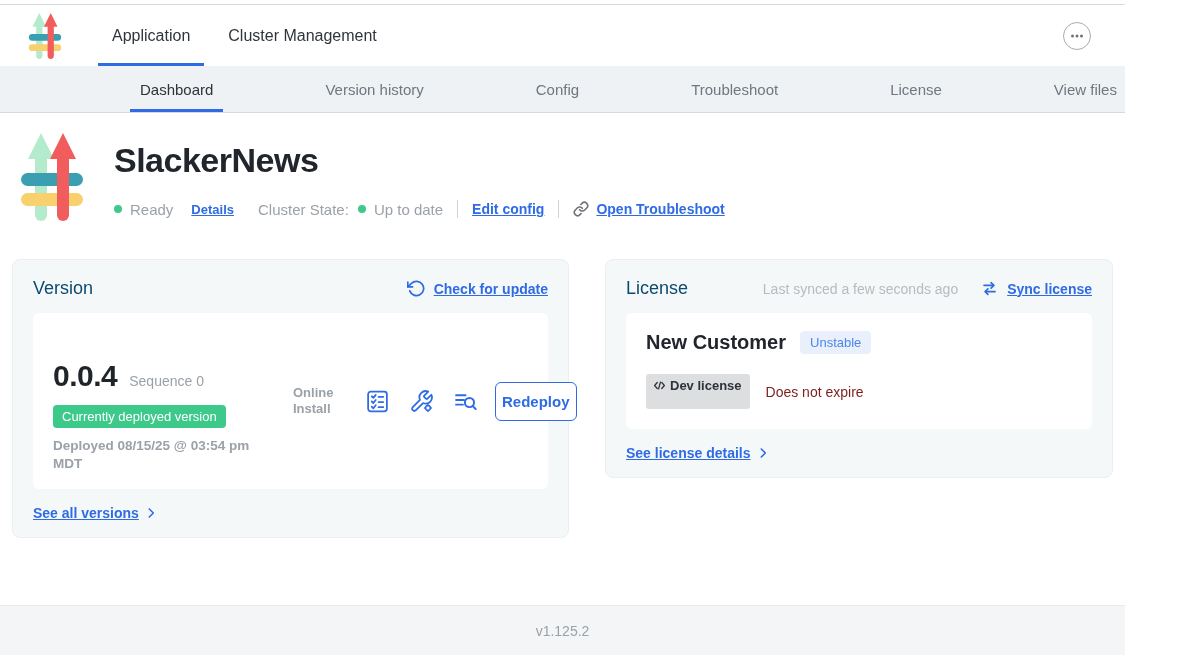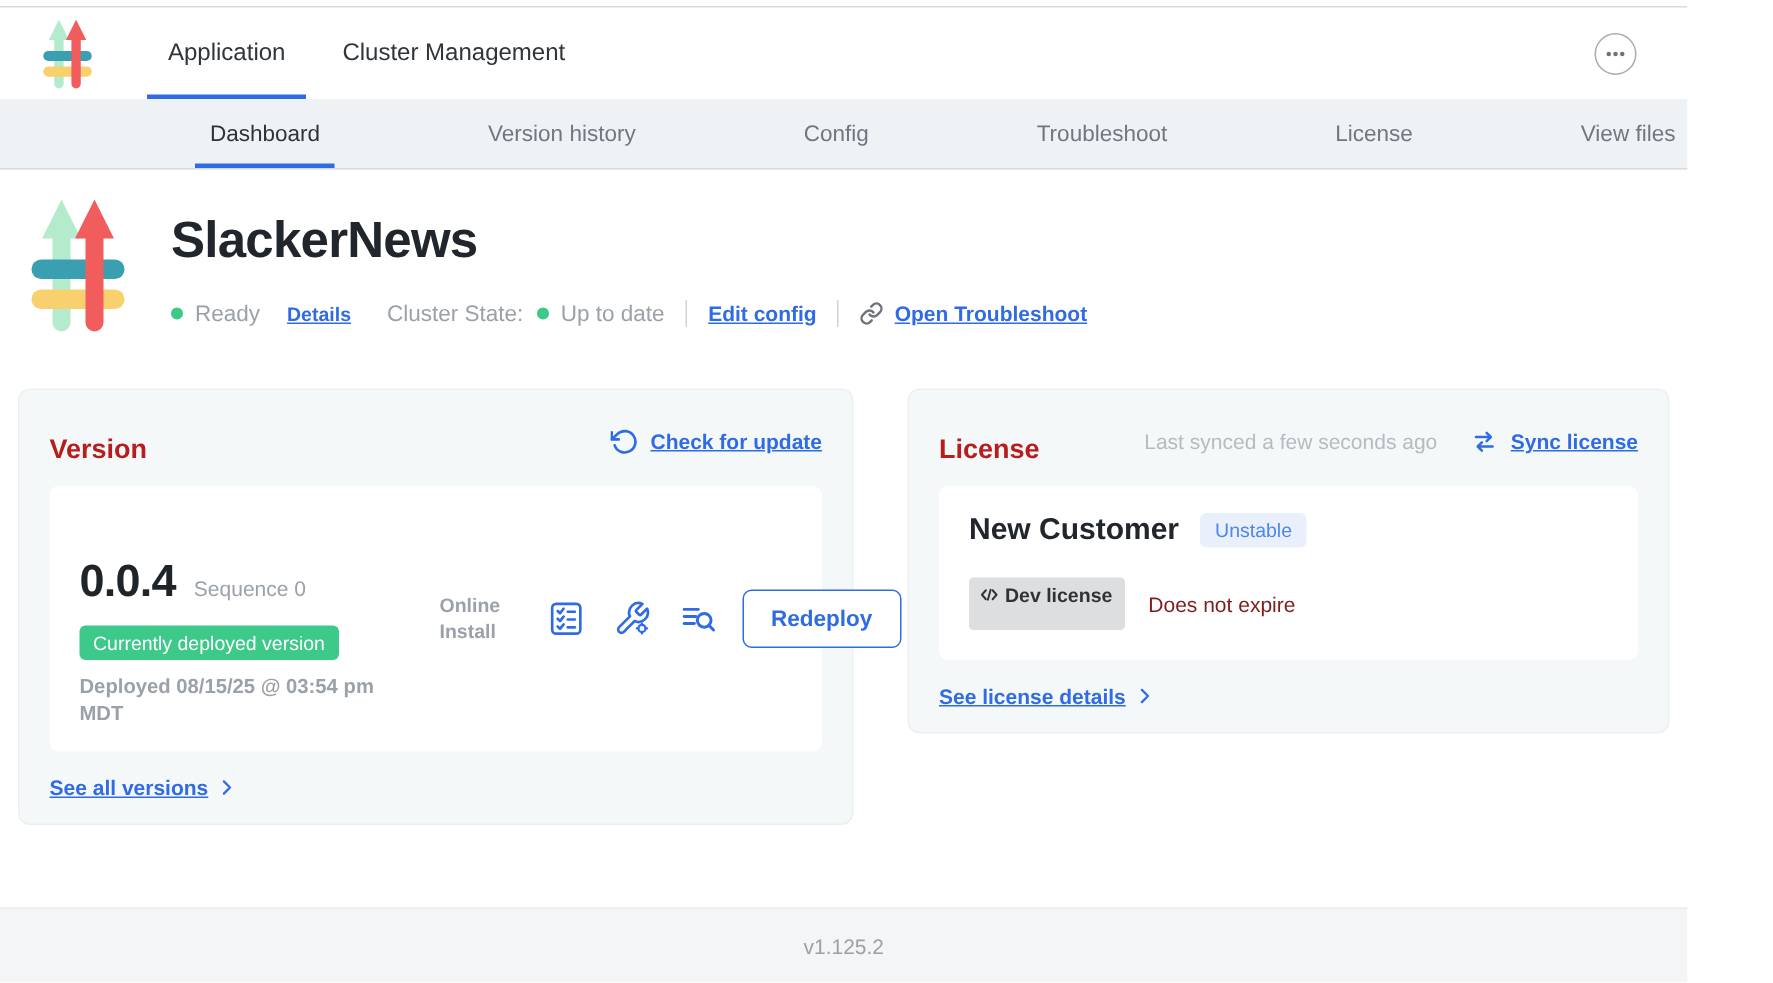--- a/index.html
+++ b/index.html
@@ -34,35 +34,35 @@
   .lnk-sm { font-size:13px; }
   .lnk-md { font-size:14px; }
   .vdiv { width:1px; height:18px; background:#cfd3d8; margin:0 14px; }
   .cluster-lbl { margin-right:9px; }
   .openapp { display:flex; align-items:center; gap:7px; }
 
   
   .cards { display:flex; gap:36px; margin:34px 12px 0; align-items:flex-start; }
   .card { width:557px; background:#f5f8f9; border:1px solid #eceff1; border-radius:8px; padding:18px 20px 16px; }
   .card-head { display:flex; align-items:center; }
-  .card-title { font-size:18px; font-weight:bold; color:#b91c1c;margin-top:11px; }
+  .card-title { font-size:18px; font-weight:normal; color:#0c4a6e; }
   .head-right { margin-left:auto; display:flex; align-items:center; gap:8px; }
   .inner-card { background:#fff; border-radius:6px; margin-top:14px; padding:16px 20px; }
 
   .ver-flex { display:flex; align-items:center; justify-content:space-between; }
   .ver-left { min-width:240px; }
   .ver-number-row { display:flex; align-items:baseline; }
   .ver-number { font-size:30px; font-weight:bold; color:#1f2429; letter-spacing:-0.5px; }
   .ver-seq { font-size:14px; color:#9ba1a8; margin-left:12px;margin-top:44px; }
   .deployed-badge { display:inline-block; margin-top:12px; background:#3cc98a; color:#fff; font-size:13px; padding:4px 9px; border-radius:4px; }
   .deployed-at { margin-top:9px; font-size:13.5px; color:#9ba1a8; max-width:228px; line-height:1.35; font-weight:bold; }
   .ver-right { display:flex; align-items:center; gap:16px; padding-right:2px; }
   .install-type { width:54px; font-size:13px; font-weight:bold; color:#9ba1a8; line-height:1.25; }
   .icon-btn { width:28px; height:28px; display:flex; align-items:center; justify-content:center; cursor:pointer; }
-  .redeploy-btn { background:#fff; border:1.5px solid #2e6be4; color:#2e6be4; font-weight:bold; font-size:15px; border-radius:6px; padding:10px 18px; cursor:pointer; font-family:"Liberation Sans",sans-serif; }
+  .redeploy-btn { background:#fff; border:1.5px solid #2e6be4; color:#2e6be4; font-weight:bold; font-size:15px; border-radius:6px; padding:10px 6px; cursor:pointer; font-family:"Liberation Sans",sans-serif; }
   .see-row { margin-top:16px; display:flex; align-items:center; gap:5px; }
 
   .lic-synced { font-size:14px; color:#b6bbc1; margin-right:14px; }
   .cust-row { display:flex; align-items:center; }
   .cust-name { font-size:20px; font-weight:bold; color:#21262c; }
   .chan-badge { margin-left:14px; background:#e9f0fb; color:#4d86ea; font-size:13px; padding:4px 10px; border-radius:4px; }
   .lic-row2 { margin-top:20px; display:flex; align-items:center; }
   .type-badge { background:#dcdee0; color:#2e3338; font-size:13px; font-weight:bold; padding:4px 8px 16px 6px; border-radius:3px; display:flex; align-items:center; gap:3px; }
   .expiry { font-size:14px; color:#7f1d1d; margin-left:16px; }
 

